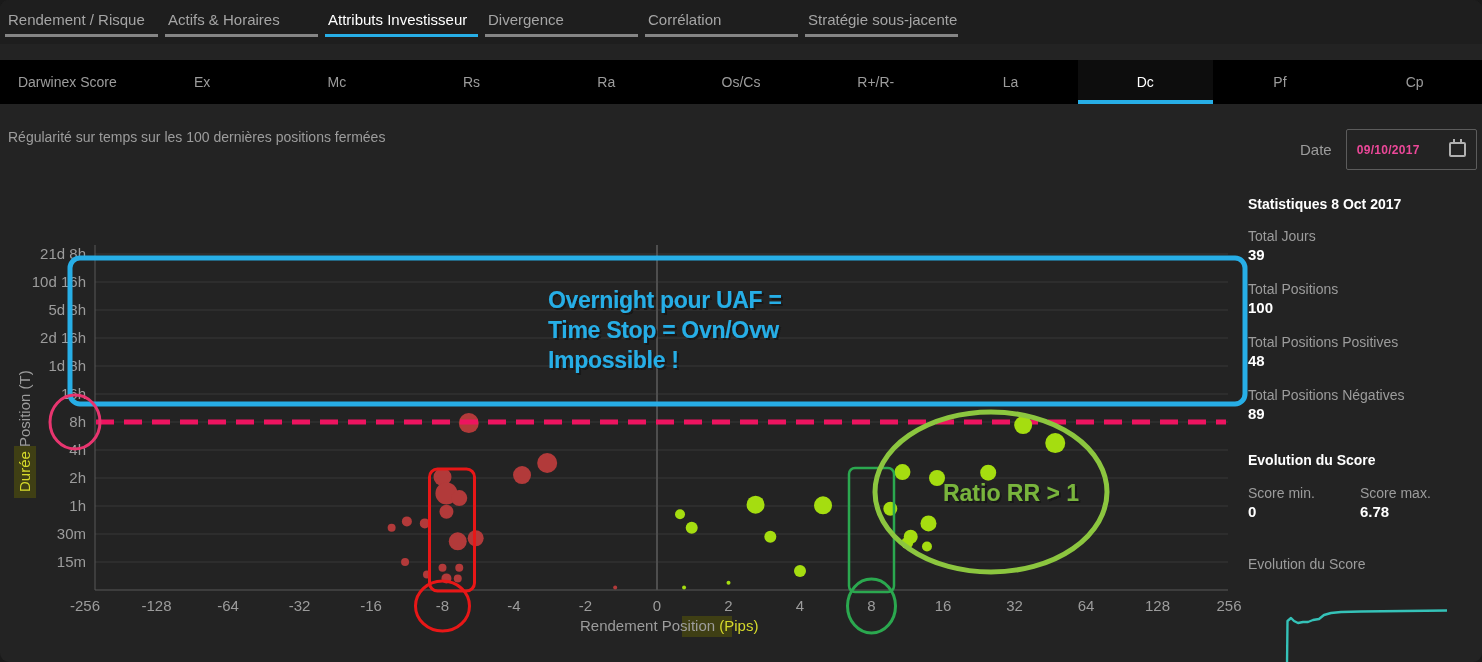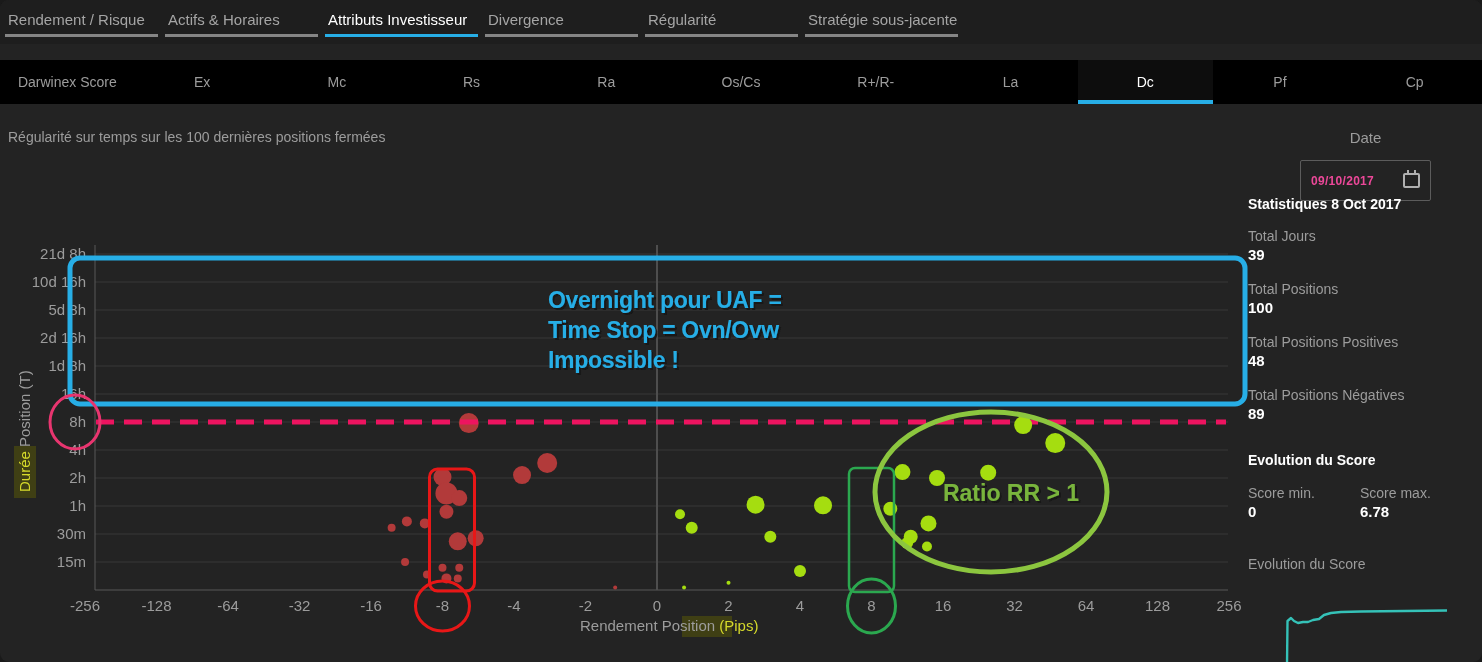--- a/index.html
+++ b/index.html
@@ -14,21 +14,21 @@
             border-bottom:3px solid #858585;cursor:pointer;white-space:nowrap;overflow:hidden;}
   .nav1-tab.active{color:#ffffff;border-bottom-color:#27aee6;}
 
   
   .nav-row2{position:absolute;left:0;top:60px;width:1482px;height:44px;background:#000000;display:flex;}
   .nav2-tab{flex:1;text-align:center;line-height:44px;font-size:14px;color:#9c9c9c;cursor:pointer;}
   .nav2-tab.active{background:#0d0d0d;color:#ffffff;box-shadow:inset 0 -4px 0 #27aee6;}
 
   
   .subtitle{position:absolute;left:8px;top:129px;font-size:14px;color:#9c9c9c;}
-  .date-wrap{position:absolute;left:1300px;top:129px;display:flex;align-items:center;gap:14px;flex-direction:column;}
+  .date-wrap{position:absolute;left:1300px;top:129px;display:flex;align-items:center;gap:14px;}
   .date-label{font-size:15px;color:#9c9c9c;}
   .date-box{width:131px;height:41px;border:1px solid #5c5c5c;border-radius:2px;display:flex;
             align-items:center;justify-content:space-between;padding:0 10px;cursor:pointer;}
   .date-value{font-size:12px;font-weight:bold;color:#ec4899;letter-spacing:.3px;}
   .cal-icon{position:relative;width:17px;height:15px;border:2px solid #b0b0b0;border-radius:2px;display:inline-block;}
   .cal-icon::before{content:"";position:absolute;left:2px;top:-5px;width:2px;height:4px;background:#b0b0b0;box-shadow:7px 0 0 #b0b0b0;}
 
   
   .sidebar{position:absolute;left:1248px;top:196px;width:228px;}
   .sb-title{font-size:14px;font-weight:bold;color:#ffffff;margin:0 0 16px 0;}
@@ -45,21 +45,21 @@
 </style>
 </head>
 <body>
 
 <div class="app">
   <nav class="nav-row1" id="nav1">
       <div class="nav1-tab">Rendement / Risque</div>
       <div class="nav1-tab">Actifs &amp; Horaires</div>
       <div class="nav1-tab active">Attributs Investisseur</div>
       <div class="nav1-tab">Divergence</div>
-      <div class="nav1-tab">Régularité</div>
+      <div class="nav1-tab">Corrélation</div>
       <div class="nav1-tab">Stratégie sous-jacente</div>
     </nav>
   <nav class="nav-row2" id="nav2">
       <div class="nav2-tab">Darwinex Score</div>
       <div class="nav2-tab">Ex</div>
       <div class="nav2-tab">Mc</div>
       <div class="nav2-tab">Rs</div>
       <div class="nav2-tab">Ra</div>
       <div class="nav2-tab">Os/Cs</div>
       <div class="nav2-tab">R+/R-</div>

